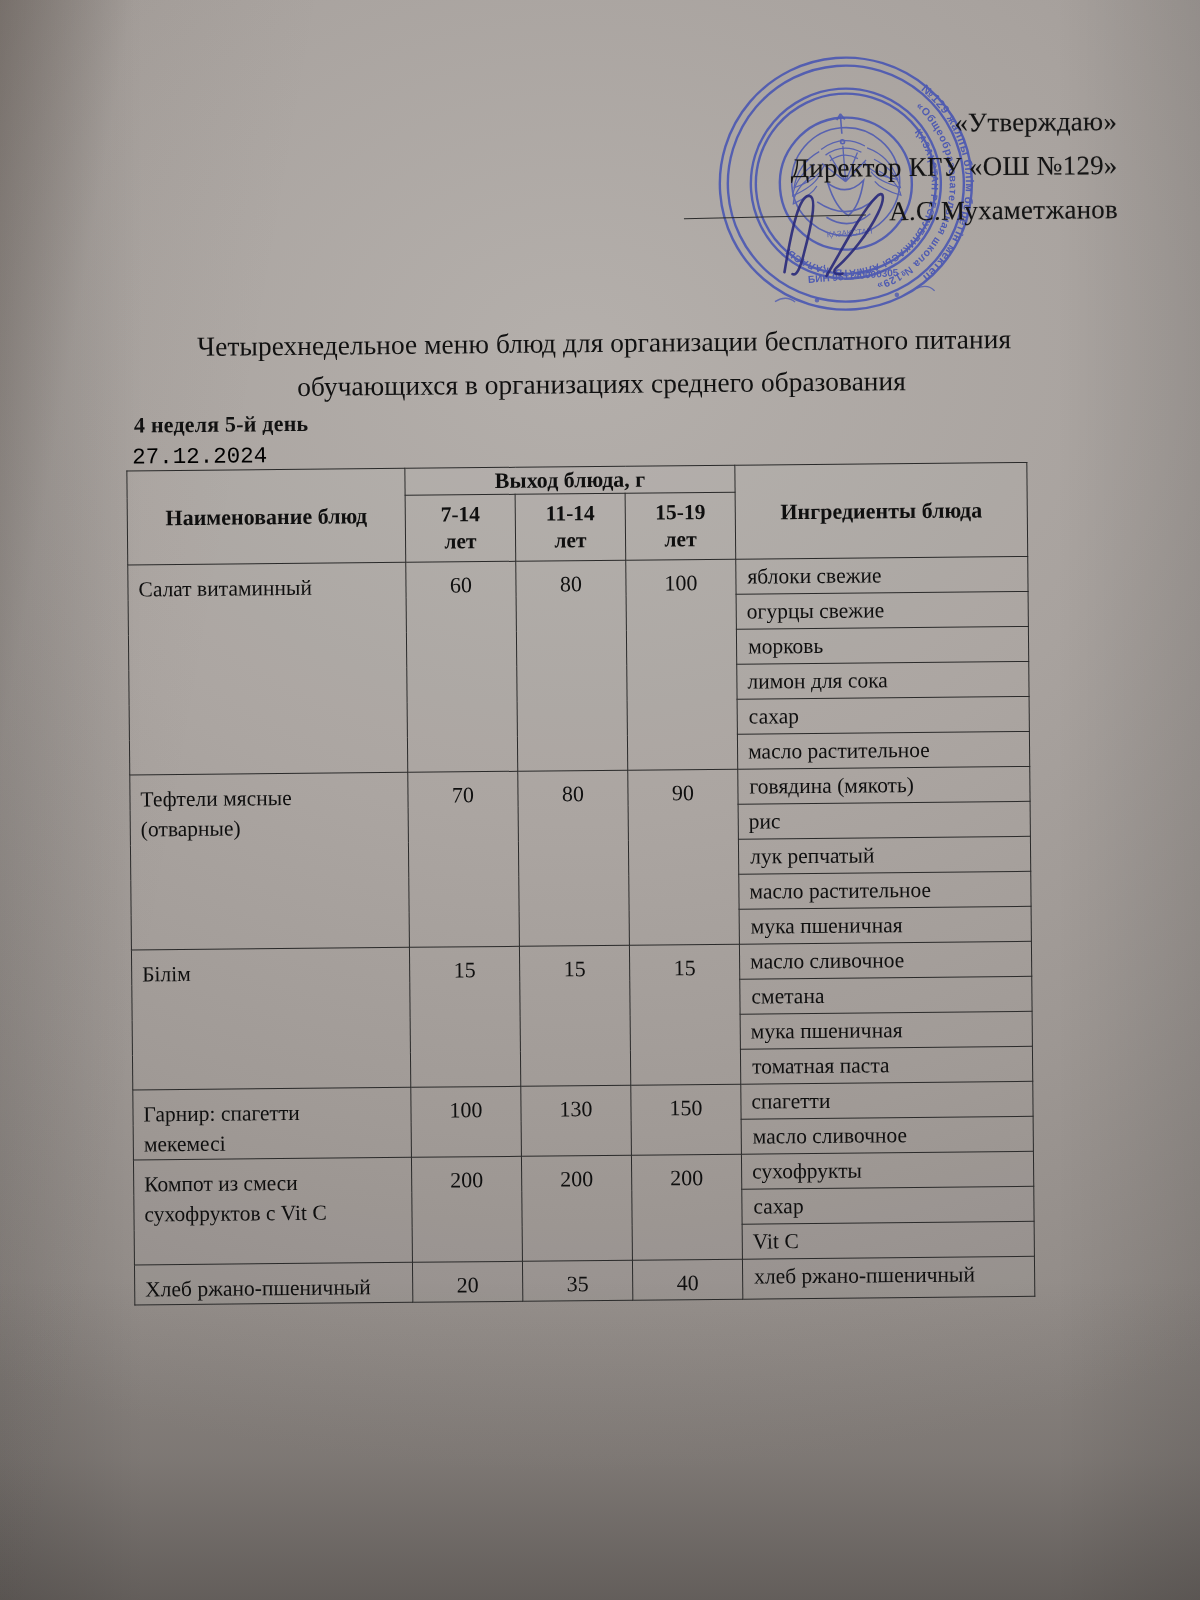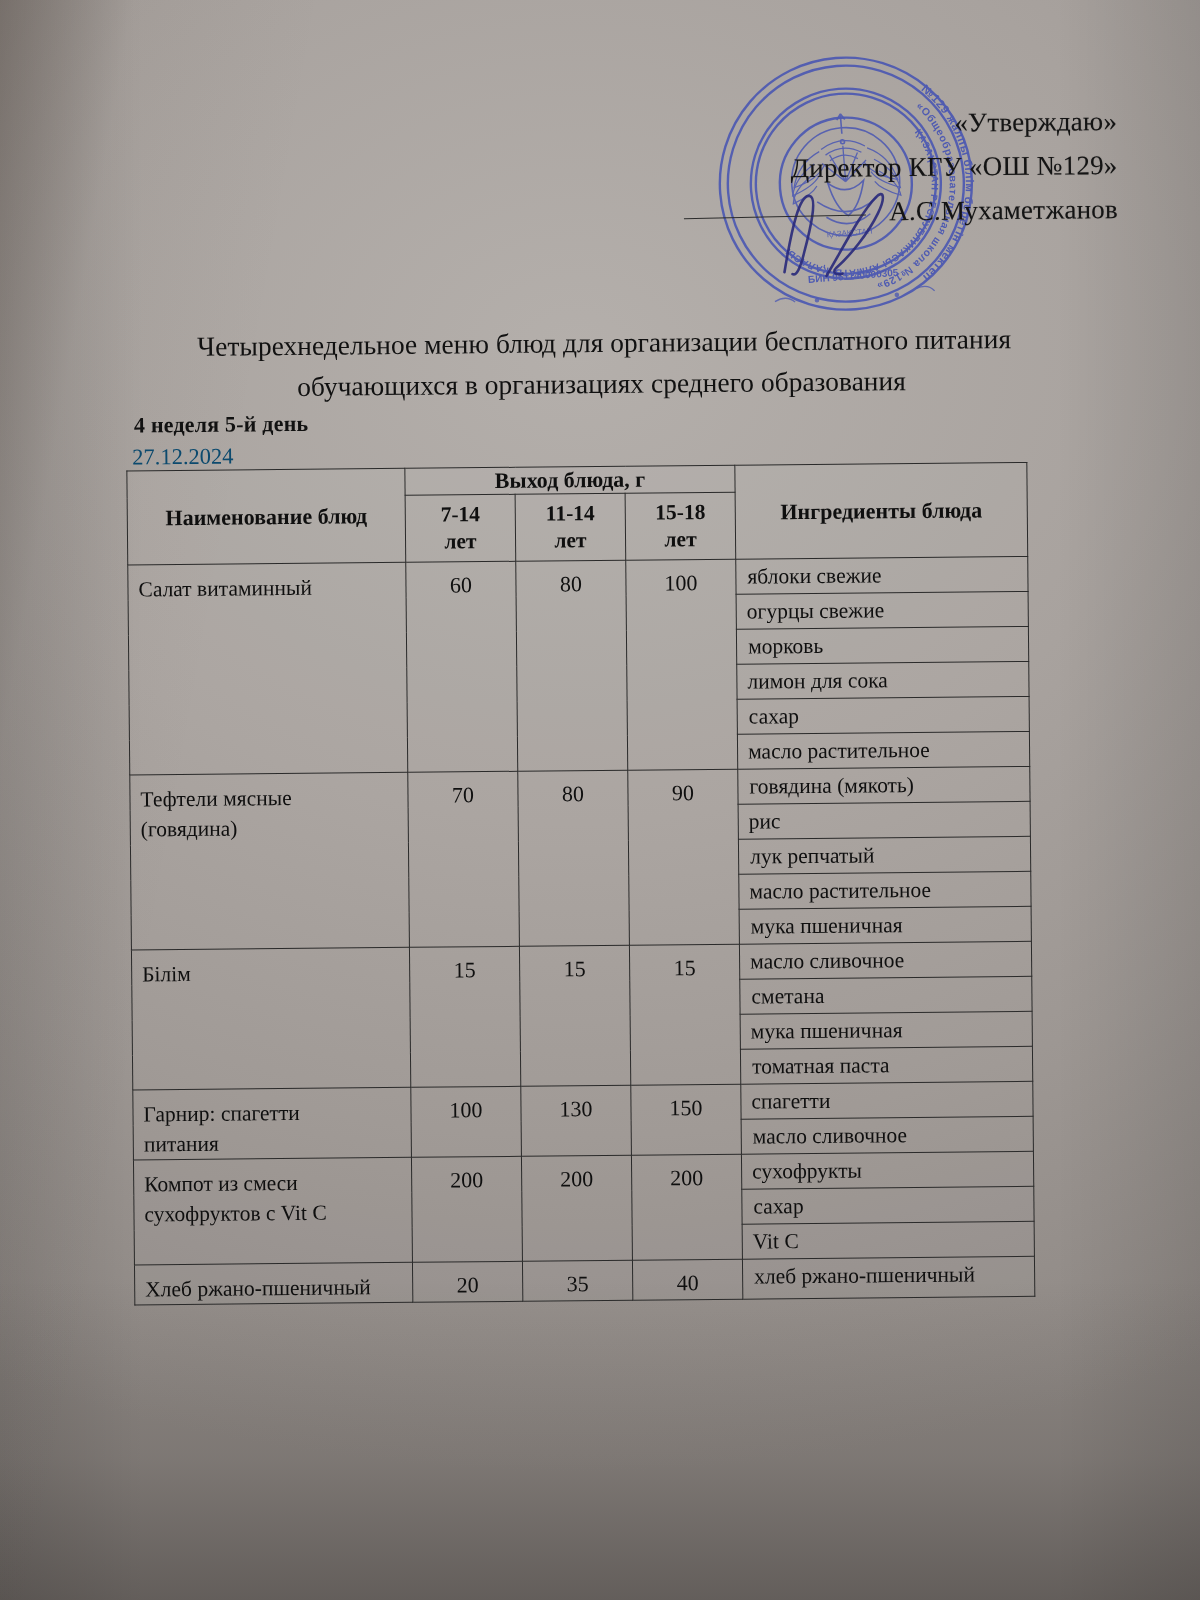--- a/index.html
+++ b/index.html
@@ -61,21 +61,21 @@
   .doc-title .l1{display:block;padding-left:14px;}
   .doc-title .l2{display:block;padding-left:8px;}
 
   
   .week{
     position:absolute;left:136px;top:408px;
     font-weight:bold;font-size:22px;color:#111;letter-spacing:.2px;
   }
   .date{
     position:absolute;left:134px;top:440px;
-    font-size:22.5px;color:#0c4a6e;
+    font-size:22.5px;color:#000000;font-family:Liberation Mono, monospace;
   }
 
   
   #tbl-wrap{position:absolute;left:128px;top:466px;width:900px;}
   table{
     border-collapse:collapse;width:900px;
     table-layout:fixed;
     color:#0f0f0f;
     background:rgba(255,255,255,.035);
   }
@@ -208,21 +208,21 @@
         <tr>
           <th class="hdr-age">
             <span>7-14</span><br>
             <span>лет</span>
           </th>
           <th class="hdr-age">
             <span>11-14</span><br>
             <span>лет</span>
           </th>
           <th class="hdr-age">
-            <span>15-18</span><br>
+            <span>15-19</span><br>
             <span>лет</span>
           </th>
         </tr>
       </thead>
       <tbody id="tbody">
           <tr>
             <td class="dish" rowspan="6"><span>Салат витаминный</span></td>
             <td class="qty" rowspan="6" style="text-align: center;">60</td>
             <td class="qty" rowspan="6" style="text-align: center;">80</td>
             <td class="qty" rowspan="6" style="text-align: center;">100</td>
@@ -237,21 +237,21 @@
           <tr>
             <td class="ing">лимон для сока</td>
           </tr>
           <tr>
             <td class="ing">сахар</td>
           </tr>
           <tr>
             <td class="ing">масло растительное</td>
           </tr>
           <tr>
-            <td class="dish" rowspan="5"><span>Тефтели мясные</span><br><span>(говядина)</span></td>
+            <td class="dish" rowspan="5"><span>Тефтели мясные</span><br><span>(отварные)</span></td>
             <td class="qty" rowspan="5" style="text-align: center;">70</td>
             <td class="qty" rowspan="5" style="text-align: center;">80</td>
             <td class="qty" rowspan="5" style="text-align: center;">90</td>
             <td class="ing">говядина (мякоть)</td>
           </tr>
           <tr>
             <td class="ing">рис</td>
           </tr>
           <tr>
             <td class="ing">лук репчатый</td>
@@ -272,21 +272,21 @@
           <tr>
             <td class="ing">сметана</td>
           </tr>
           <tr>
             <td class="ing">мука пшеничная</td>
           </tr>
           <tr>
             <td class="ing">томатная паста</td>
           </tr>
           <tr>
-            <td class="dish" rowspan="2"><span>Гарнир: спагетти</span><br><span>питания</span></td>
+            <td class="dish" rowspan="2"><span>Гарнир: спагетти</span><br><span>мекемесі</span></td>
             <td class="qty" rowspan="2" style="text-align: center;">100</td>
             <td class="qty" rowspan="2" style="text-align: center;">130</td>
             <td class="qty" rowspan="2" style="text-align: center;">150</td>
             <td class="ing">спагетти</td>
           </tr>
           <tr>
             <td class="ing">масло сливочное</td>
           </tr>
           <tr>
             <td class="dish" rowspan="3"><span>Компот из смеси</span><br><span>сухофруктов с Vit C</span></td>

